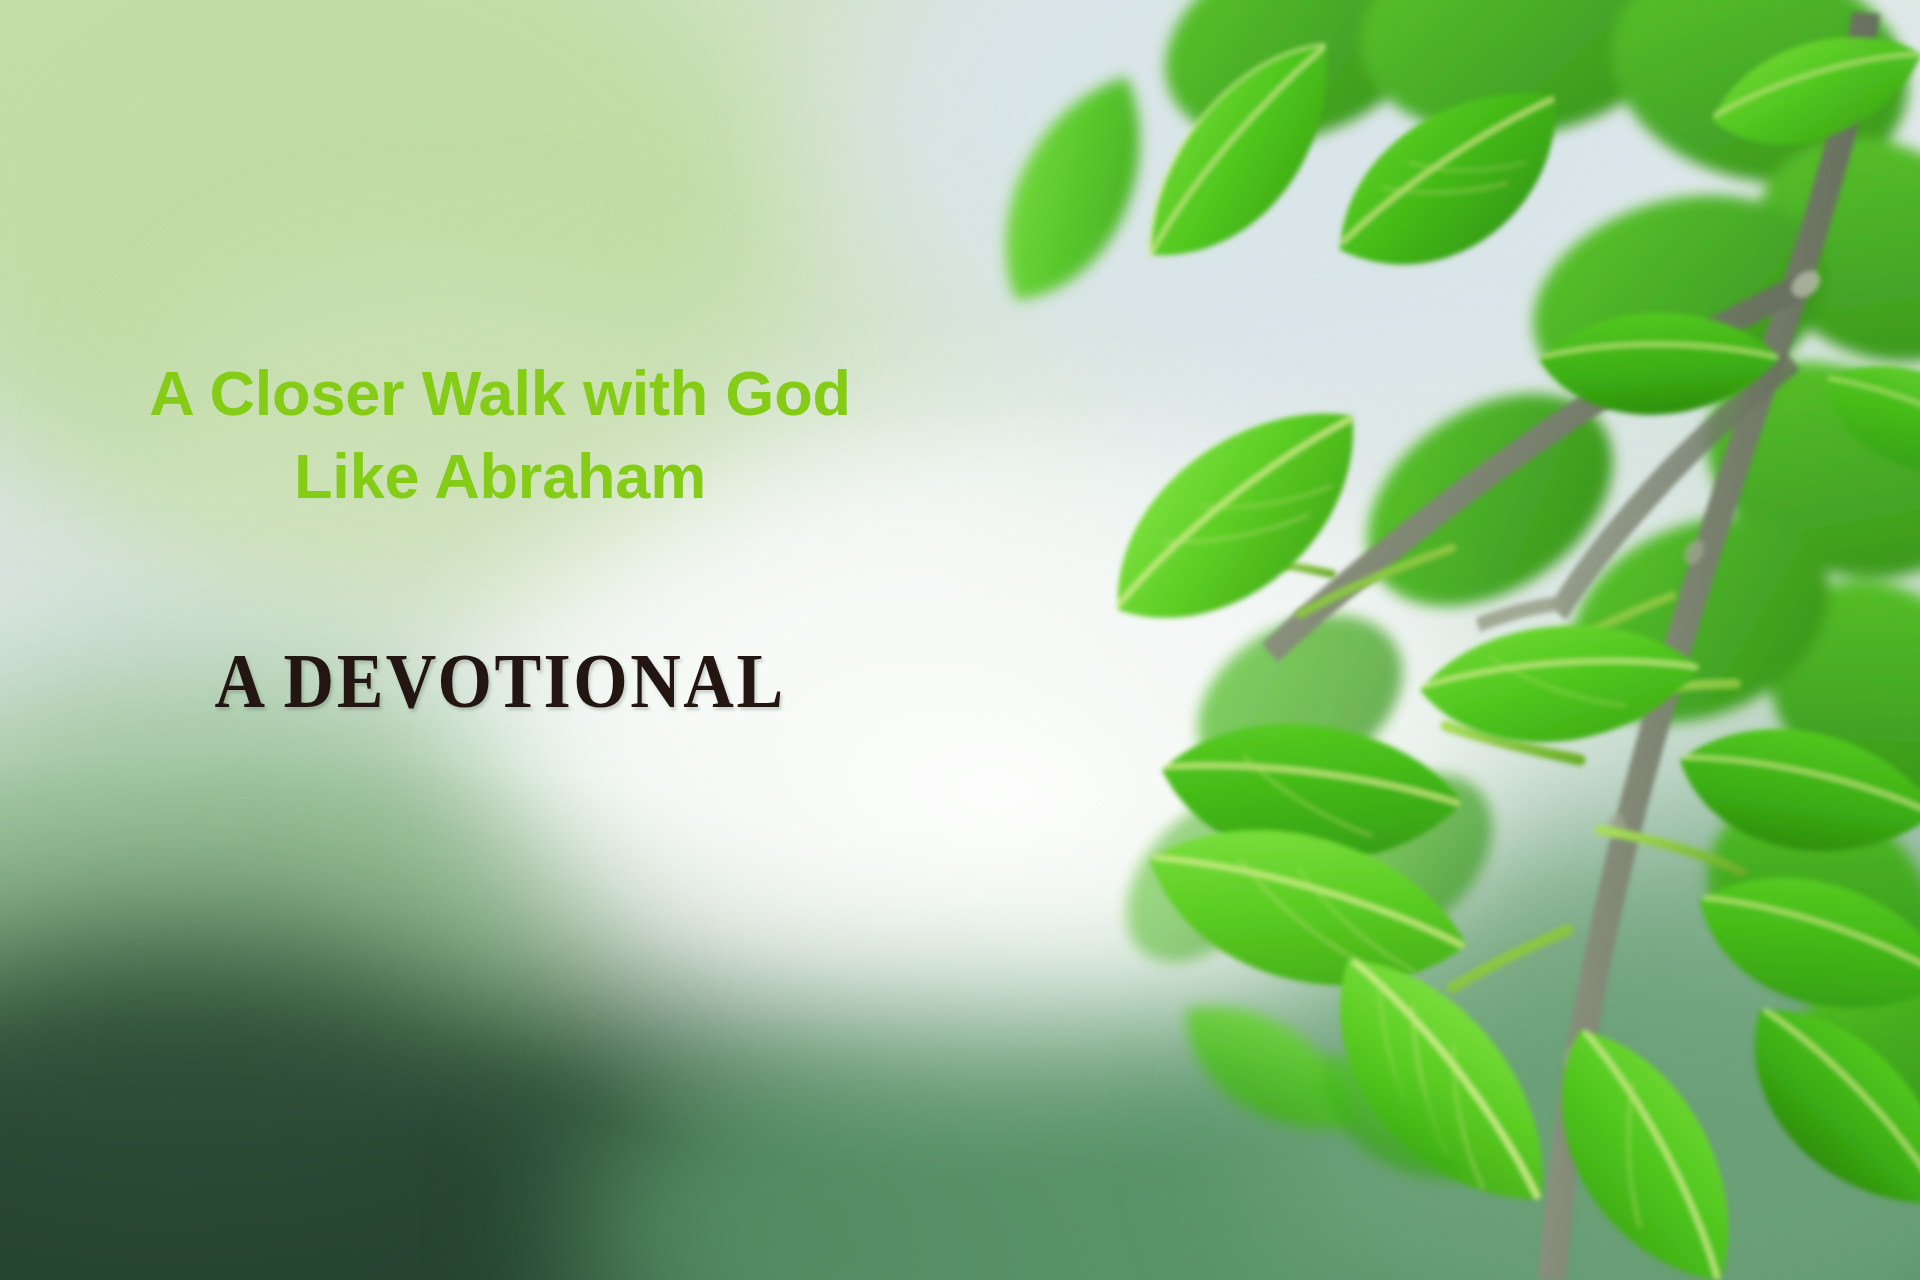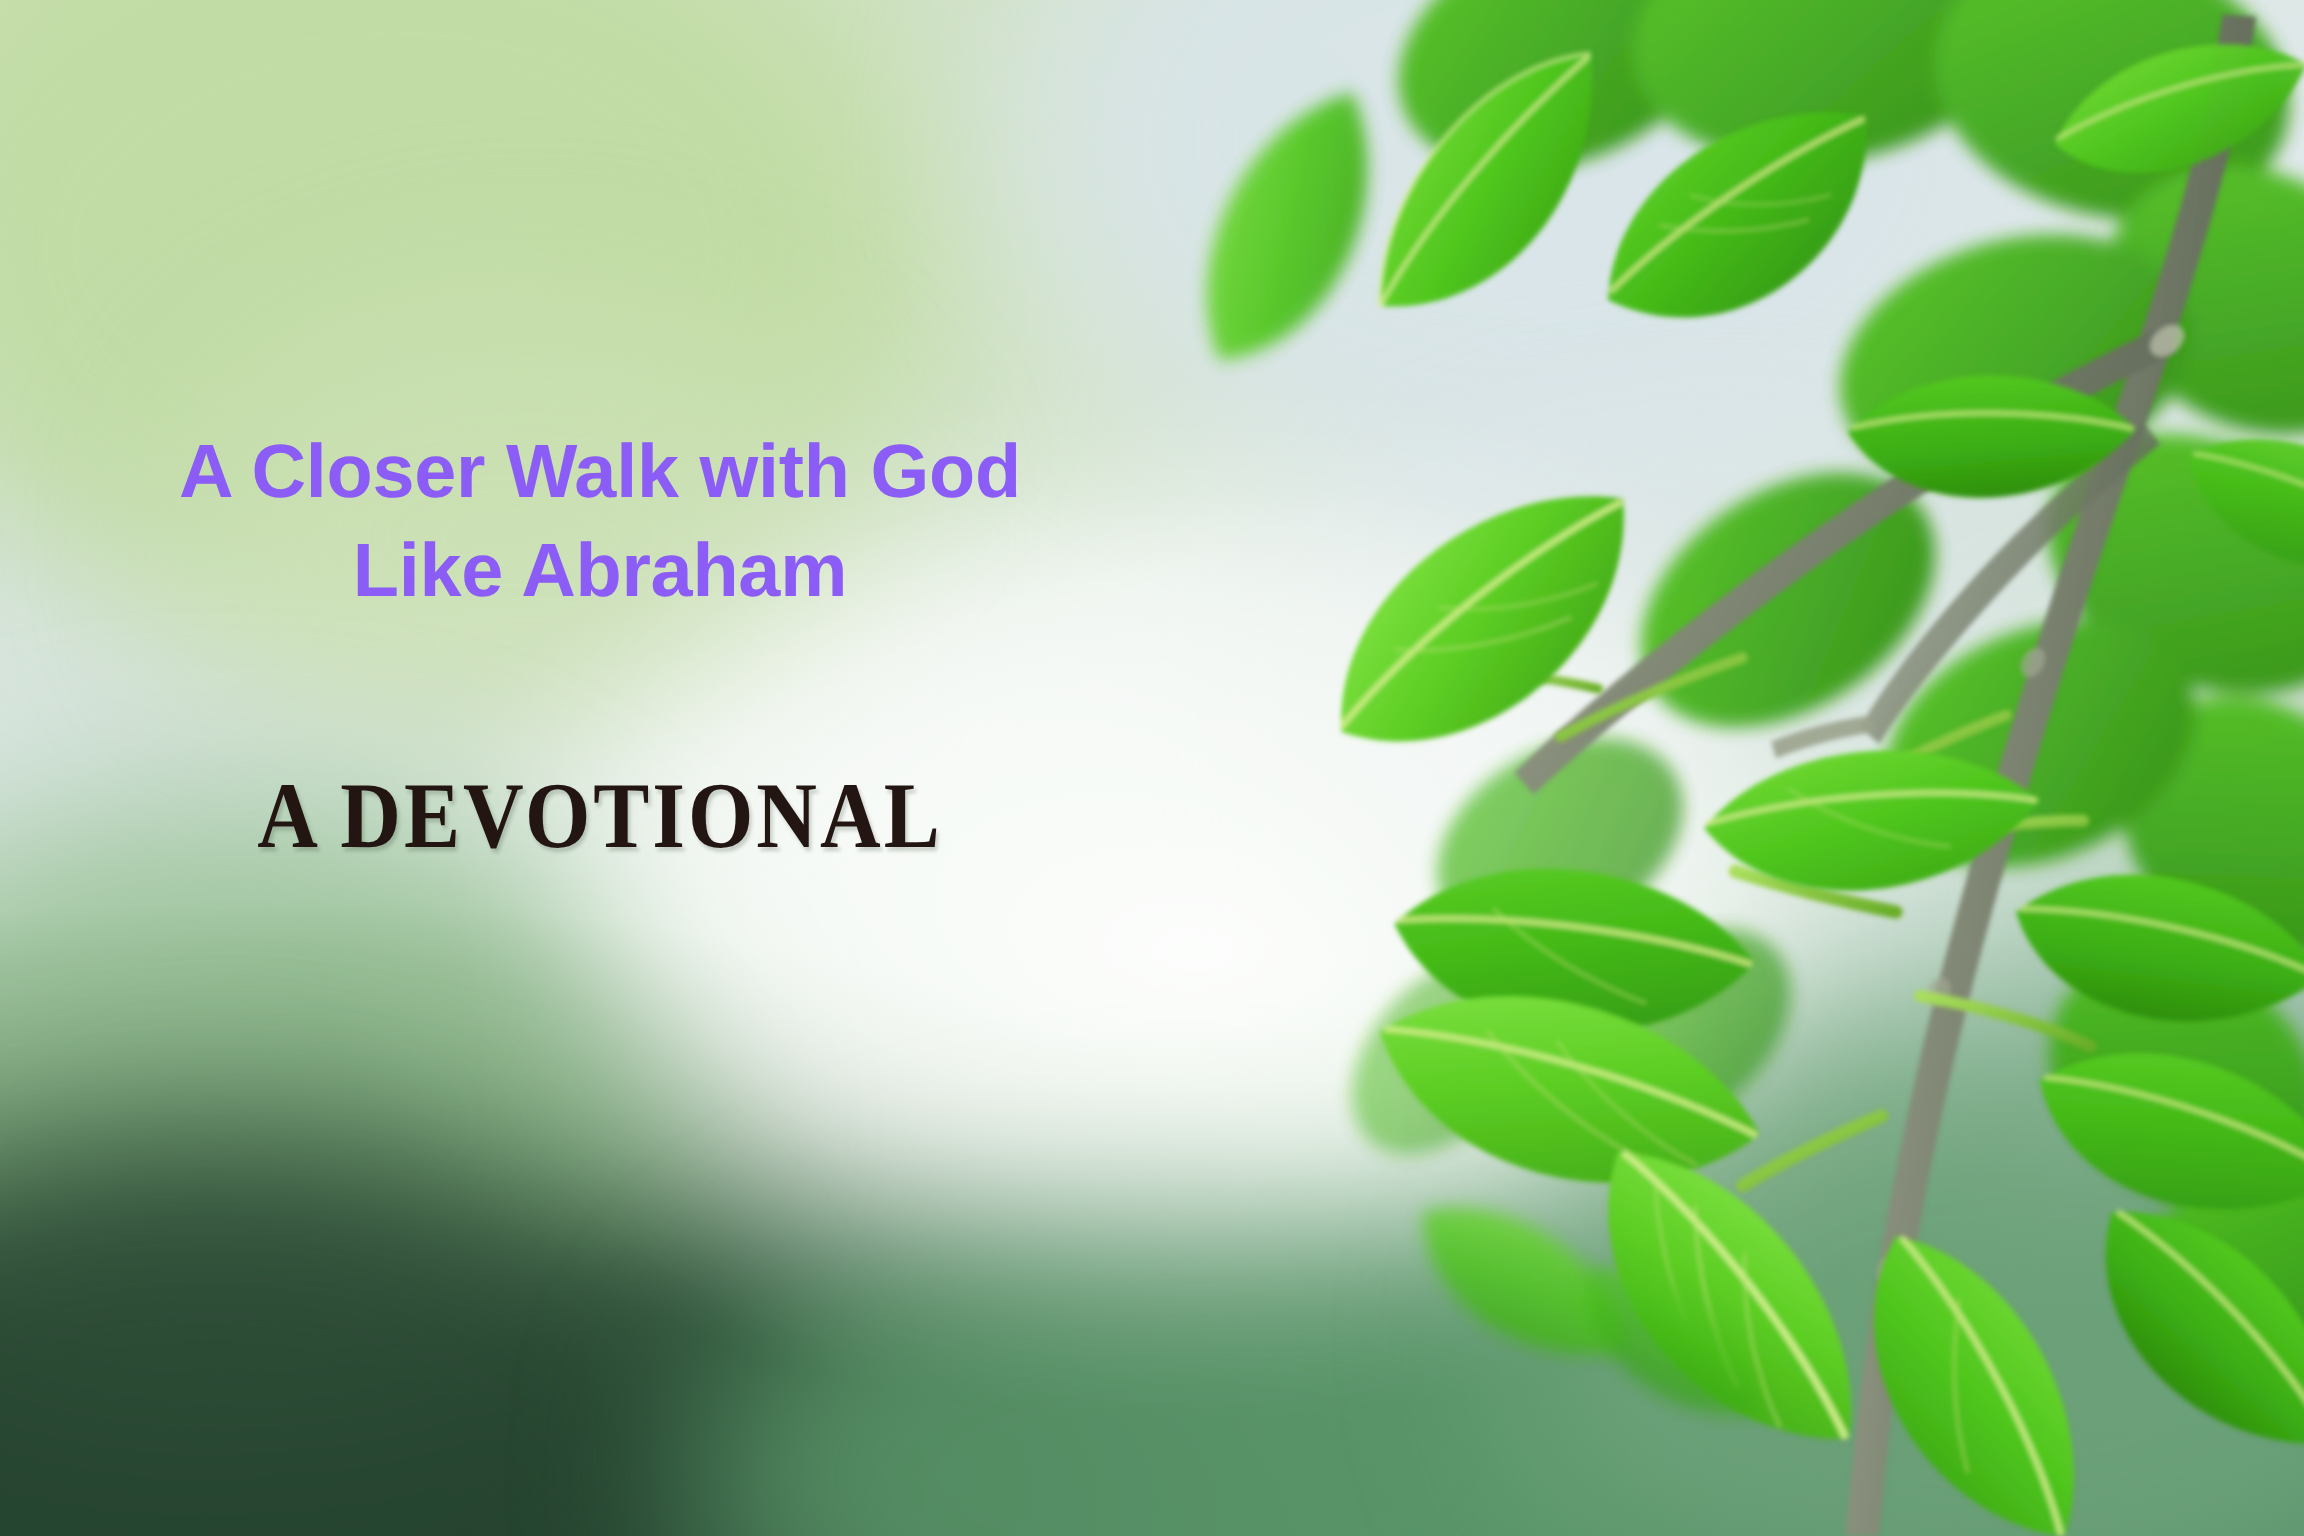--- a/index.html
+++ b/index.html
@@ -61,21 +61,21 @@
     top: 0;
     width: 1000px;
     height: 1280px;
   }
   .title {
     position: absolute;
     left: 0;
     top: 352px;
     width: 1000px;
     text-align: center;
-    color: #8b5cf6;
+    color: #84cc16;
     font-family: "Liberation Sans", sans-serif;
     font-weight: 700;
     font-size: 63px;
     line-height: 1.32;
     letter-spacing: -0.2px;
     white-space: pre-line;
   }
   .subtitle {
     position: absolute;
     left: 0;

